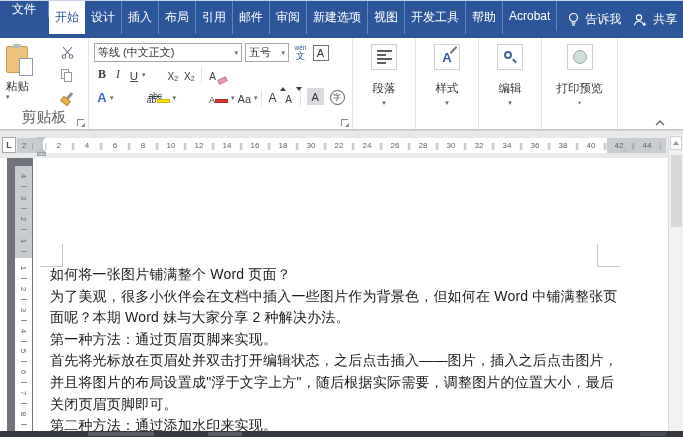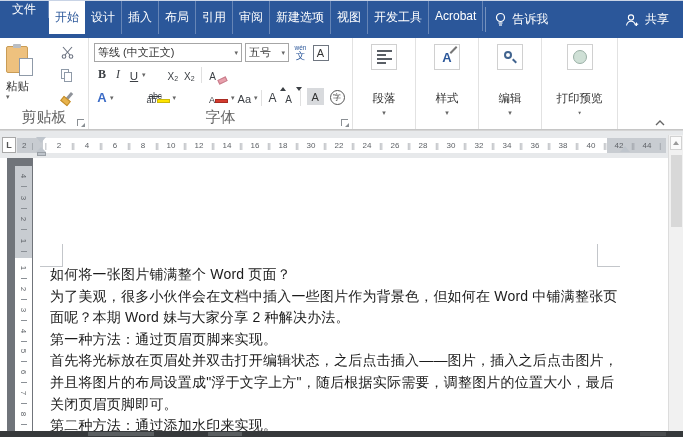--- a/index.html
+++ b/index.html
@@ -91,21 +91,21 @@
   .shadeA { width:17px; height:17px; background:#d8dadd; display:flex; align-items:center;
     justify-content:center; font-size:11px; color:#333; }
   .encircle { width:15px; height:15px; border:1px solid #555; border-radius:50%;
     display:flex; align-items:center; justify-content:center; font-size:8px; color:#333; }
 
   
   .g-small { width:63px; display:flex; flex-direction:column; align-items:center; }
   .g-small.wide { width:76px;font-family:Liberation Mono, monospace; }
   .icon-box { margin-top:6px; width:26px; height:26px; border:1px solid #d0d0d0; background:#fff;
     display:flex; align-items:center; justify-content:center; }
-  .g-small .glabel { margin-top:21px; font-size:11.5px; color:#333; }
+  .g-small .glabel { margin-top:11px; font-size:11.5px; color:#333; }
   .g-small .caret { margin-top:4px; }
   .para-ico { display:flex; flex-direction:column; gap:2px; }
   .para-ico i { display:block; height:2px; background:#5a5f66; }
   .para-ico i:nth-child(1){width:15px}.para-ico i:nth-child(2){width:9px}
   .para-ico i:nth-child(3){width:15px}.para-ico i:nth-child(4){width:9px}
   .style-ico { position:relative; font-size:13px; color:#2b579a; font-weight:bold; }
   .pencil { position:absolute; right:-6px; top:-1px; width:9px; height:2px; background:#777; transform:rotate(-45deg); }
   .mag { position:relative; width:14px; height:14px; }
   .mag-c { position:absolute; left:1px; top:1px; width:8px; height:8px; border:2px solid #41648f; border-radius:50%; }
   .mag-h { position:absolute; left:9px; top:10px; width:5px; height:2px; background:#41648f; transform:rotate(45deg); }
@@ -165,24 +165,26 @@
 <body>
 
 <div class="tabbar">
   <div id="tabs-host" style="display:flex;align-items:flex-start;">
       <div class="tab file">文件</div>
       <div class="tab selected">开始</div>
       <div class="tab">设计</div>
       <div class="tab">插入</div>
       <div class="tab">布局</div>
       <div class="tab">引用</div>
+      <div class="tab">邮件</div>
       <div class="tab">审阅</div>
       <div class="tab">新建选项</div>
       <div class="tab">视图</div>
       <div class="tab">开发工具</div>
+      <div class="tab">帮助</div>
       <div class="tab">Acrobat</div>
     </div>
   <div class="tab-sep"></div>
   <div class="tab noborder">
     <span class="tab-ico">
       <svg width="13" height="15" viewBox="0 0 13 15">
           <circle cx="6.5" cy="5.5" r="4" fill="none" stroke="#fff" stroke-width="1.2"></circle>
           <line x1="4.5" y1="11" x2="8.5" y2="11" stroke="#fff" stroke-width="1.2"></line>
           <line x1="5" y1="13" x2="8" y2="13" stroke="#fff" stroke-width="1.2"></line>
         </svg>
@@ -309,21 +311,20 @@
           <span class="tinydn"></span>
         </div>
       <div class="vdiv"></div>
       <div class="fbtn">
         <span class="shadeA">A</span>
       </div>
       <div class="fbtn">
         <span class="encircle">字</span>
       </div>
     </div>
-    <div class="group-label">字体</div>
     <div class="launcher"></div>
   </div>
 
   <div class="group g-small">
     <div class="icon-box">
         <span class="para-ico">
           <i></i>
           <i></i>
           <i></i>
           <i></i>

